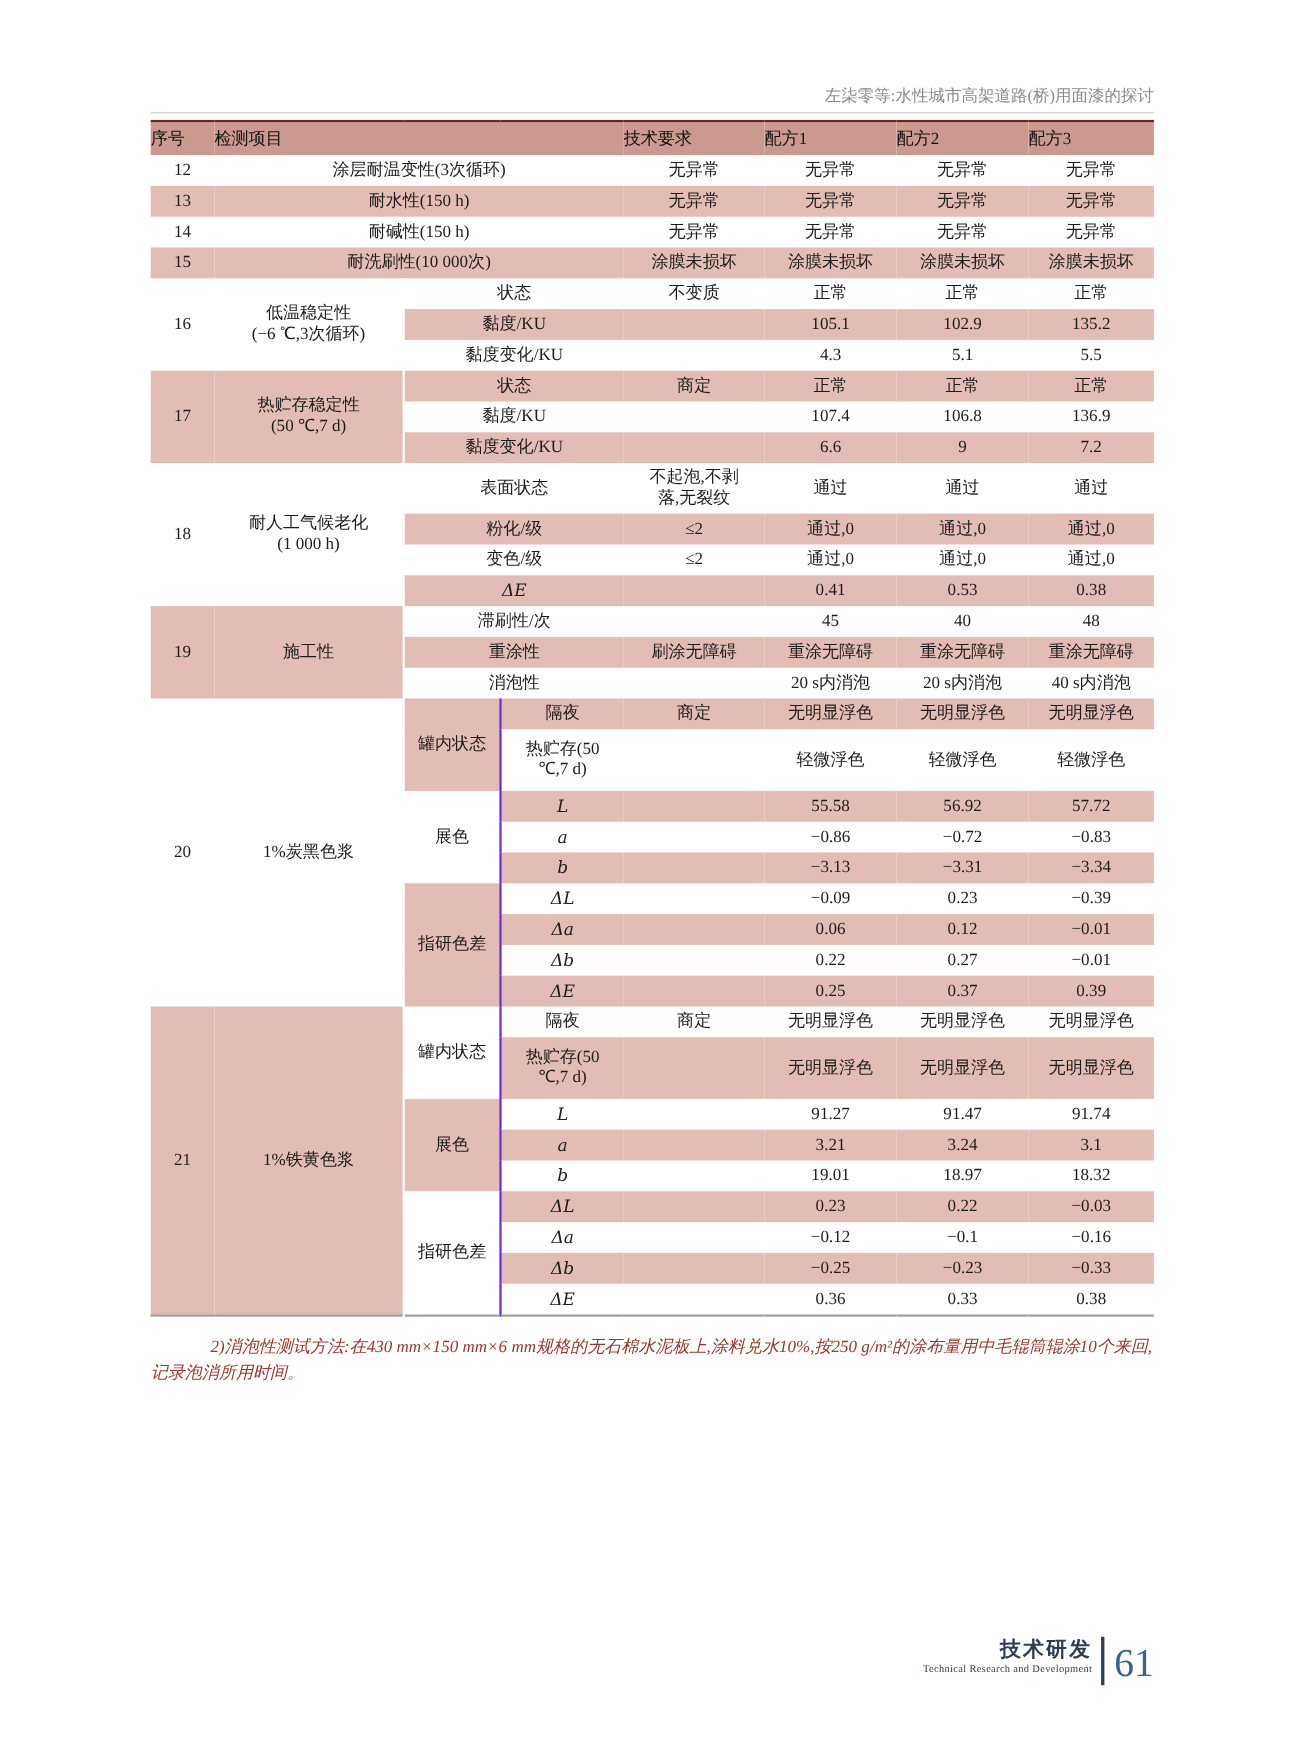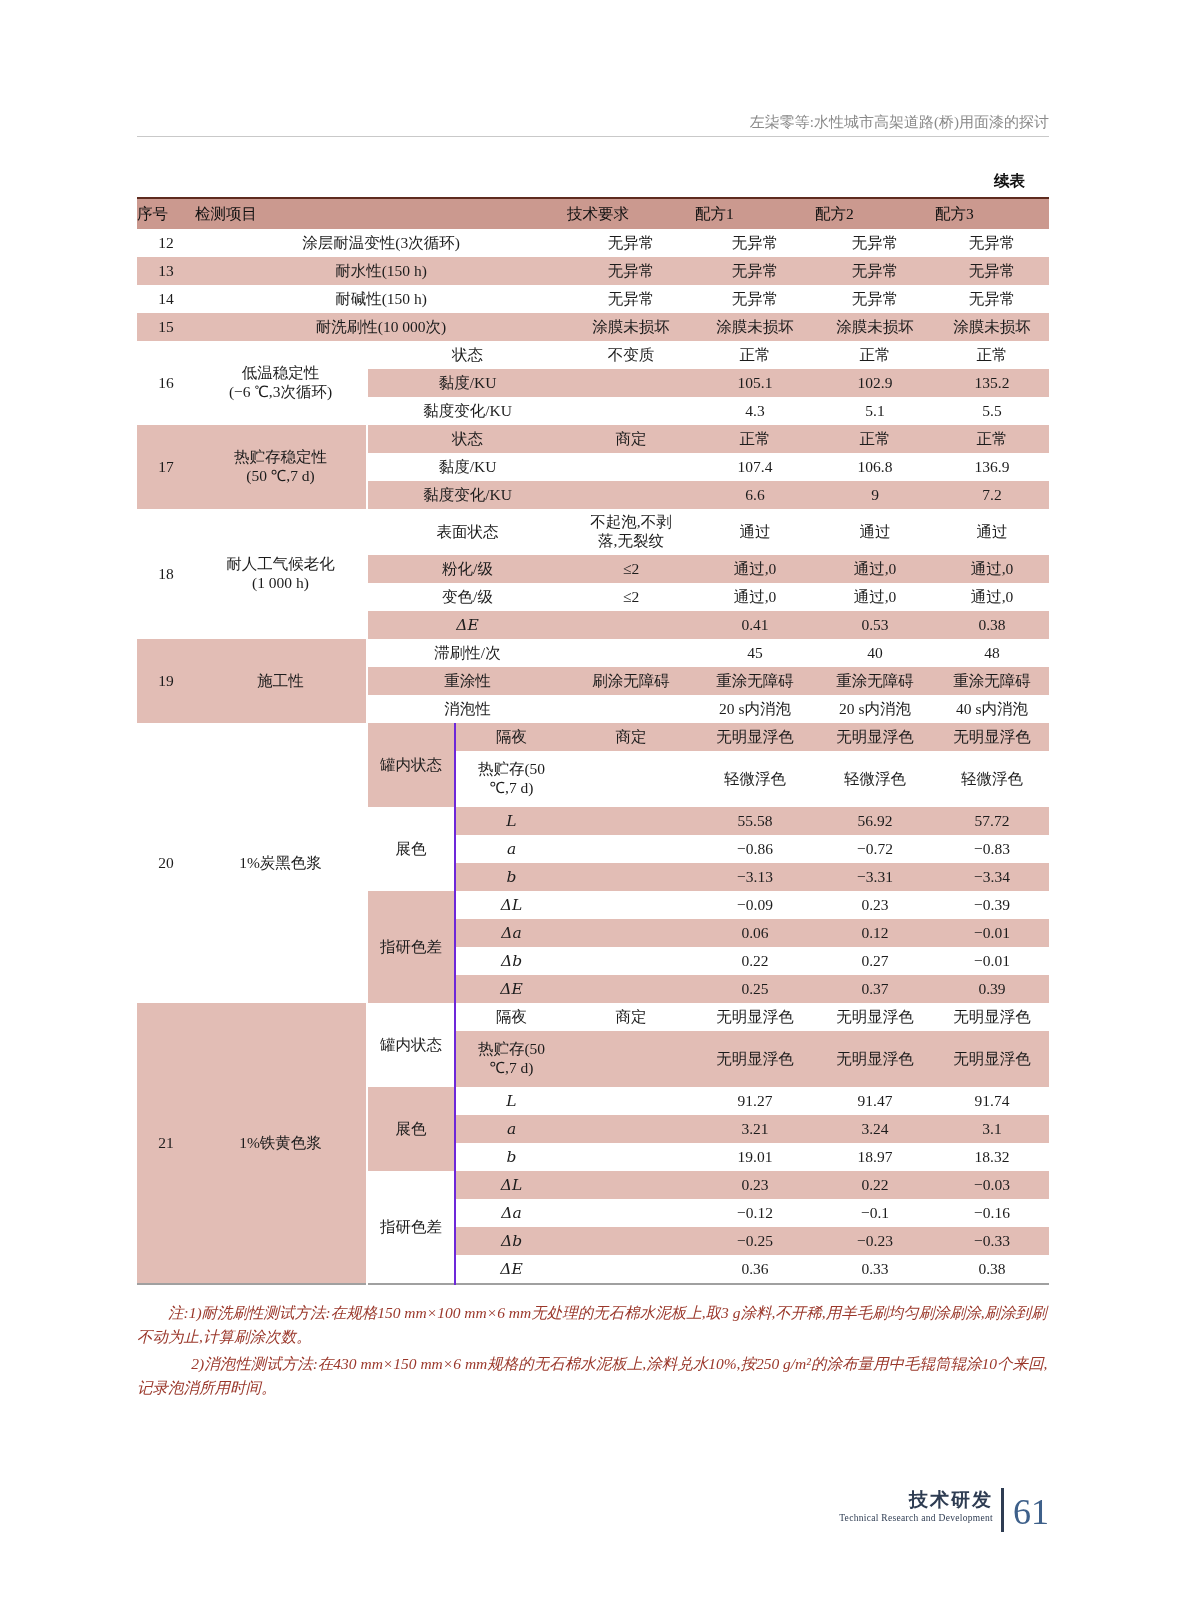--- a/index.html
+++ b/index.html
@@ -12,21 +12,21 @@
     --rule-color:#c9c9c9;
     --footer-text:#2e3c52;
     --page-number-color:#3e608a;
   }
   html,body{margin:0;padding:0;background:#e9e9e9;}
   .page{
     position:relative;width:1187px;height:1600px;background:#ffffff;margin:0 auto;
     font-family:"Liberation Serif",serif;color:#1c1c1c;overflow:hidden;
   }
   .content{position:absolute;left:137px;top:0;width:912px;}
-  .running-header{padding-top:112px;text-align:right;font-size:15px;color:var(--running-header-text);line-height:20px;}
+  .running-header{padding-top:78px;text-align:right;font-size:15px;color:var(--running-header-text);line-height:20px;}
   .header-rule{margin-top:4px;border:0;border-top:1px solid var(--rule-color);height:0;}
   .continued{margin-top:34px;text-align:right;padding-right:24px;font-weight:bold;font-size:15.5px;color:#111;line-height:20px;}
   table.results{
     margin-top:6px;border-collapse:collapse;table-layout:fixed;width:912px;
     border-top:2.5px solid var(--table-top-border);
     border-bottom:2px solid var(--table-bottom-border);
     font-size:15.5px;
   }
   table.results th{
     background:var(--header-row-bg);font-weight:normal;height:30px;
@@ -57,21 +57,20 @@
   .footer-num{font-size:36px;color:var(--page-number-color);padding-top:9px;line-height:30px;}
 </style>
 </head>
 <body>
 
 <div class="page">
   <div class="content">
 
     <div class="running-header">左柒零等:水性城市高架道路(桥)用面漆的探讨</div>
     <div class="header-rule"></div>
-    <div class="continued">续表</div>
 
     <table class="results">
       <colgroup>
         <col style="width:58px">
           <col style="width:172px">
           <col style="width:88px">
           <col style="width:112px">
         <col style="width:128px">
           <col style="width:120px">
           <col style="width:120px">
@@ -368,21 +367,20 @@
           <td class="sub var">ΔE</td>
           <td></td>
           <td>0.36</td>
           <td>0.33</td>
           <td>0.38</td>
         </tr>
       </tbody>
     </table>
 
     <div class="notes">
-      <p class="n1">注:1)耐洗刷性测试方法:在规格150 mm×100 mm×6 mm无处理的无石棉水泥板上,取3 g涂料,不开稀,用羊毛刷均匀刷涂刷涂,刷涂到刷不动为止,计算刷涂次数。</p>
       <p class="n2">2)消泡性测试方法:在430 mm×150 mm×6 mm规格的无石棉水泥板上,涂料兑水10%,按250 g/m²的涂布量用中毛辊筒辊涂10个来回,记录泡消所用时间。</p>
     </div>
   </div>
 
   <div class="footer">
     <div class="footer-textcol">
       <div class="footer-cn">技术研发</div>
       <div class="footer-en">Technical Research and Development</div>
     </div>
     <div class="footer-bar"></div>

